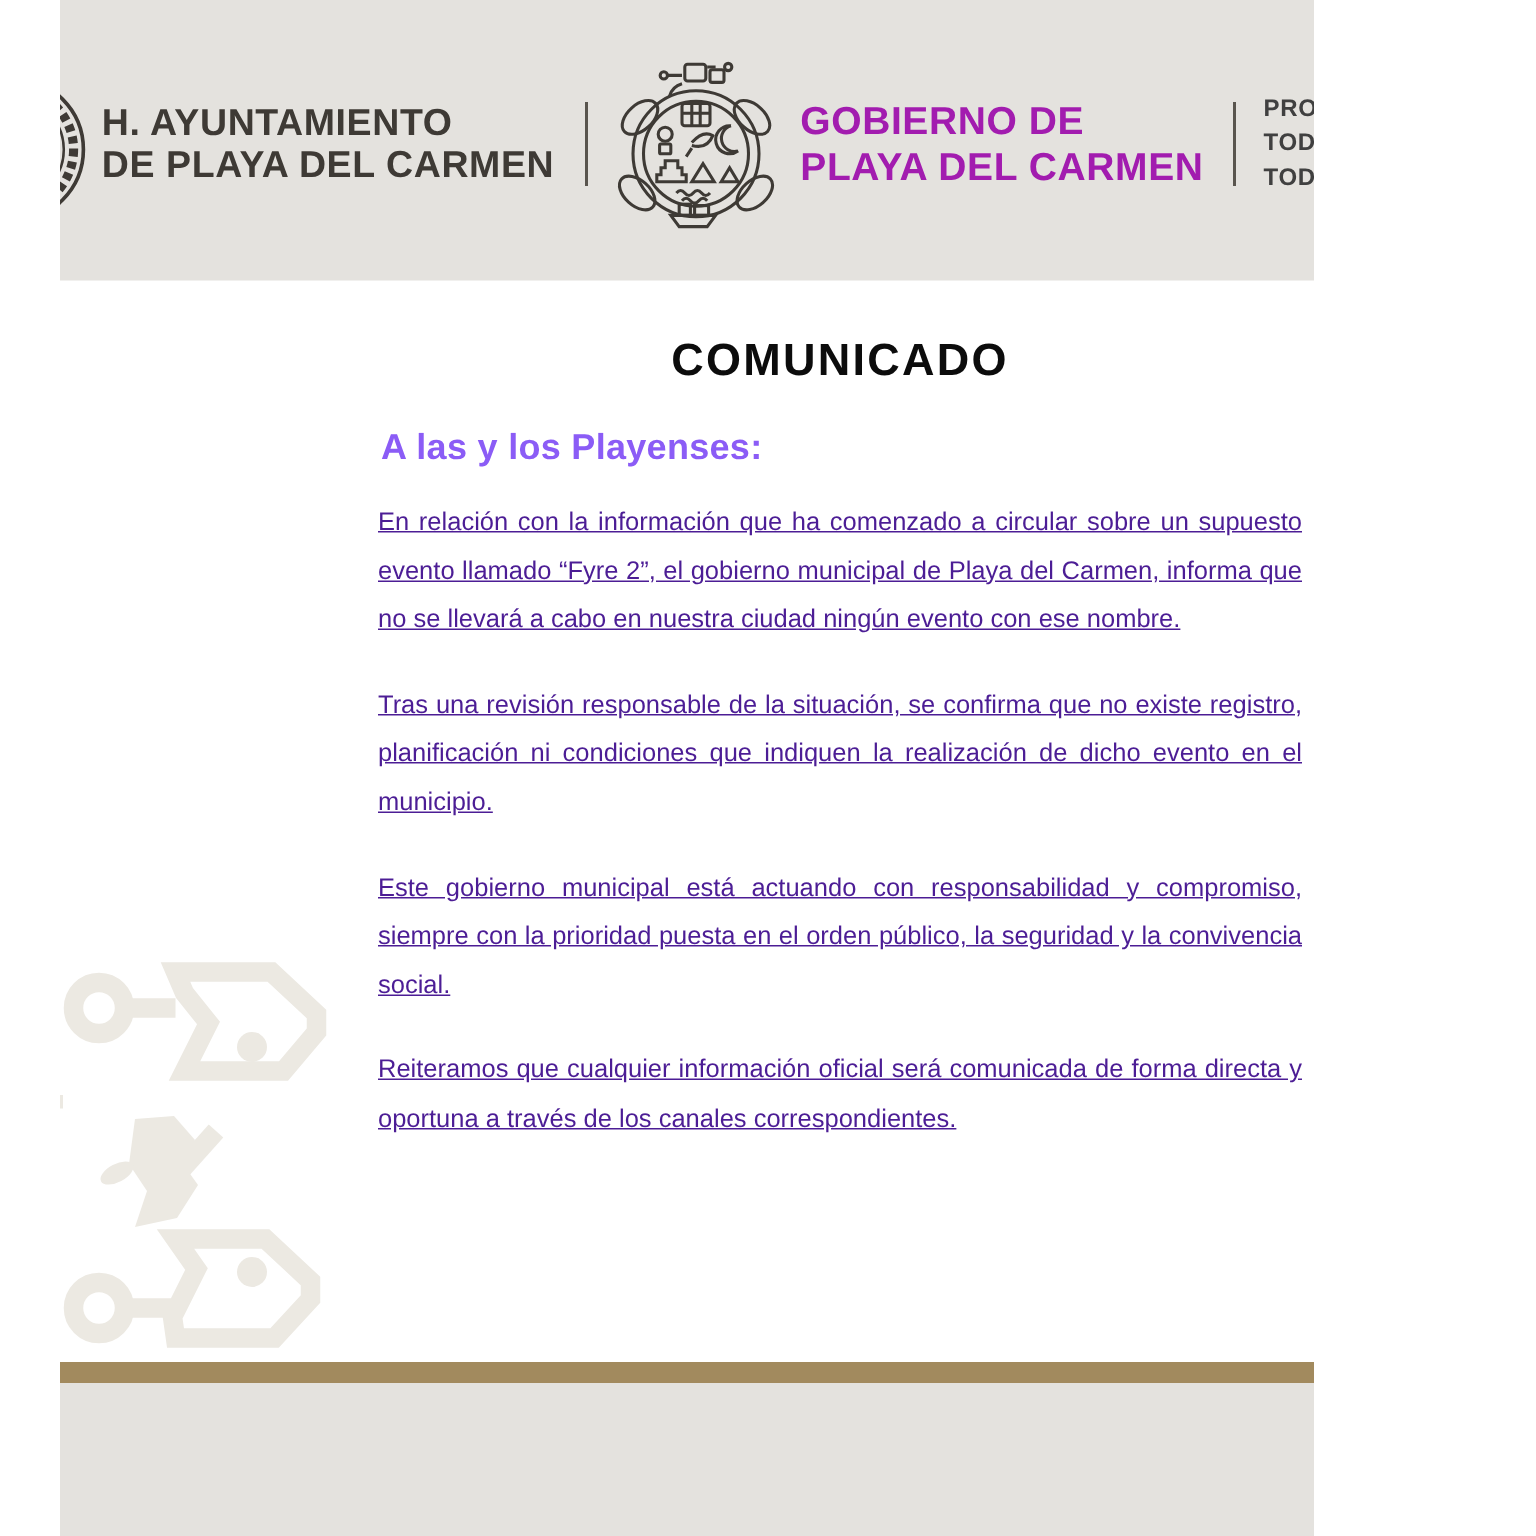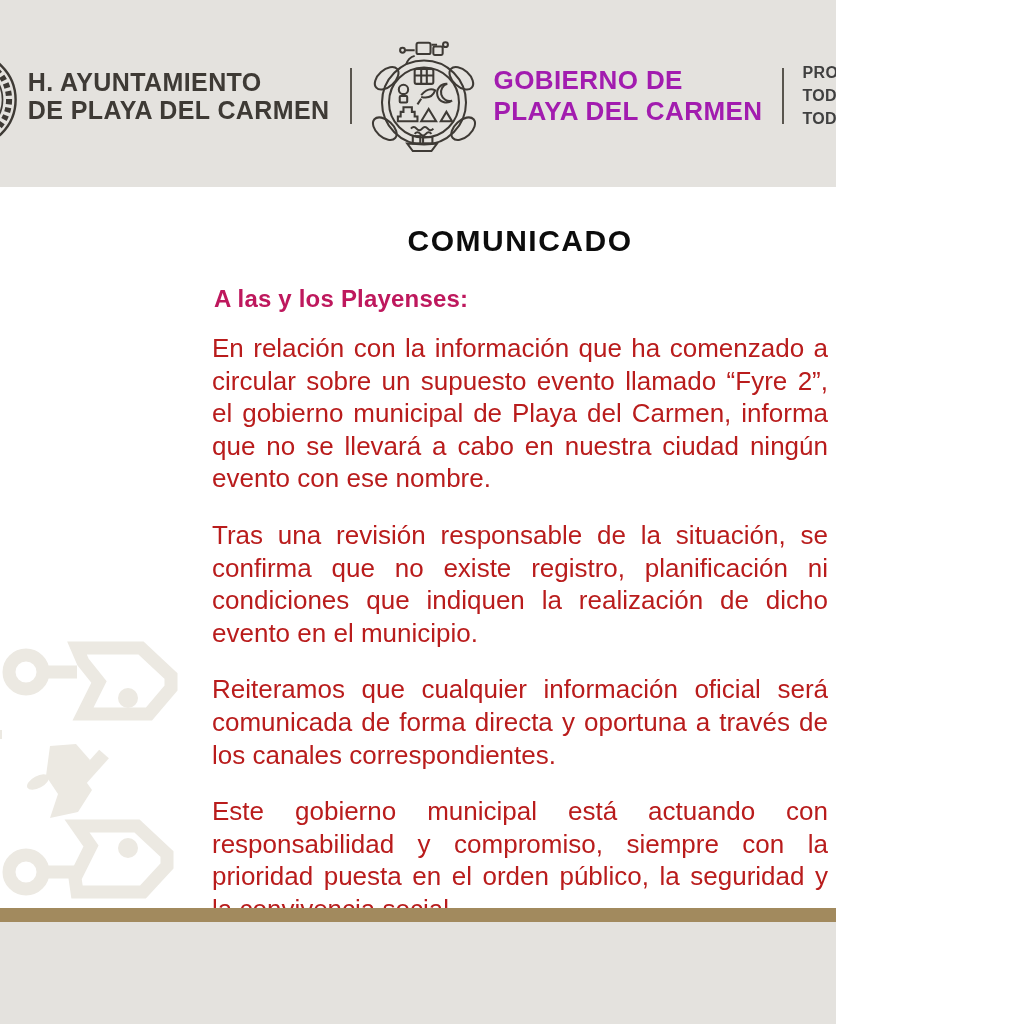--- a/index.html
+++ b/index.html
@@ -3,20 +3,21 @@
 <meta charset="utf-8">
 <style>
   html, body { margin: 0; padding: 0; background: #ffffff; }
   .canvas {
     position: relative;
     width: 836px;
     height: 1024px;
     background: #ffffff;
     overflow: hidden;
     font-family: "Liberation Sans", sans-serif;
+    margin-left: 40px;
   }
 
   
   .header {
     position: absolute;
     top: 0; left: 0;
     width: 100%;
     height: 187px;
     background: #e4e2de;
     display: flex;
@@ -62,28 +63,29 @@
     font-size: 30px;
     font-weight: bold;
     letter-spacing: 1.5px;
     color: #0c0c0c;
   }
   .salutation {
     margin: 27px 0 19px 2px;
     font-size: 24px;
     font-weight: bold;
     letter-spacing: 0.2px;
-    color: #be185d;
+    color: #8b5cf6;
   }
   .content p {
     margin: 0 0 24px 0;
-    font-size: 26px;
+    font-size: 17px;
     line-height: 32.6px;
     text-align: justify;
-    color: #b91c1c;
+    color: #4c1d95;
+    text-decoration: underline;
   }
 
   
   .watermark {
     position: absolute;
     left: -46px;
     top: 634px;
     width: 236px;
     height: 276px;
     z-index: 1;
@@ -243,22 +245,22 @@
       <path d="M96 112 l26 -2 14 16 -8 16 10 14 -14 22 -28 6 8 -24 -12 -18 z"></path>
       <ellipse cx="84" cy="148" rx="12" ry="6" transform="rotate(-28 84 148)"></ellipse>
     </g>
   </svg>
 
   <main class="content">
     <h1 class="doc-title">COMUNICADO</h1>
     <h2 class="salutation">A las y los Playenses:</h2>
     <p>En relación con la información que ha comenzado a circular sobre un supuesto evento llamado “Fyre 2”, el gobierno municipal de Playa del Carmen, informa que no se llevará a cabo en nuestra ciudad ningún evento con ese nombre.</p>
     <p>Tras una revisión responsable de la situación, se confirma que no existe registro, planificación ni condiciones que indiquen la realización de dicho evento en el municipio.</p>
+    <p>Este gobierno municipal está actuando con responsabilidad y compromiso, siempre con la prioridad puesta en el orden público, la seguridad y la convivencia social.</p>
     <p>Reiteramos que cualquier información oficial será comunicada de forma directa y oportuna a través de los canales correspondientes.</p>
-    <p>Este gobierno municipal está actuando con responsabilidad y compromiso, siempre con la prioridad puesta en el orden público, la seguridad y la convivencia social.</p>
   </main>
 
   <div class="stripe"></div>
   <div class="footer-band"></div>
 
   <div class="badge">
     <div class="badge-top">
       <span class="badge-letter">P</span>
     </div>
     <div class="badge-bottom">

